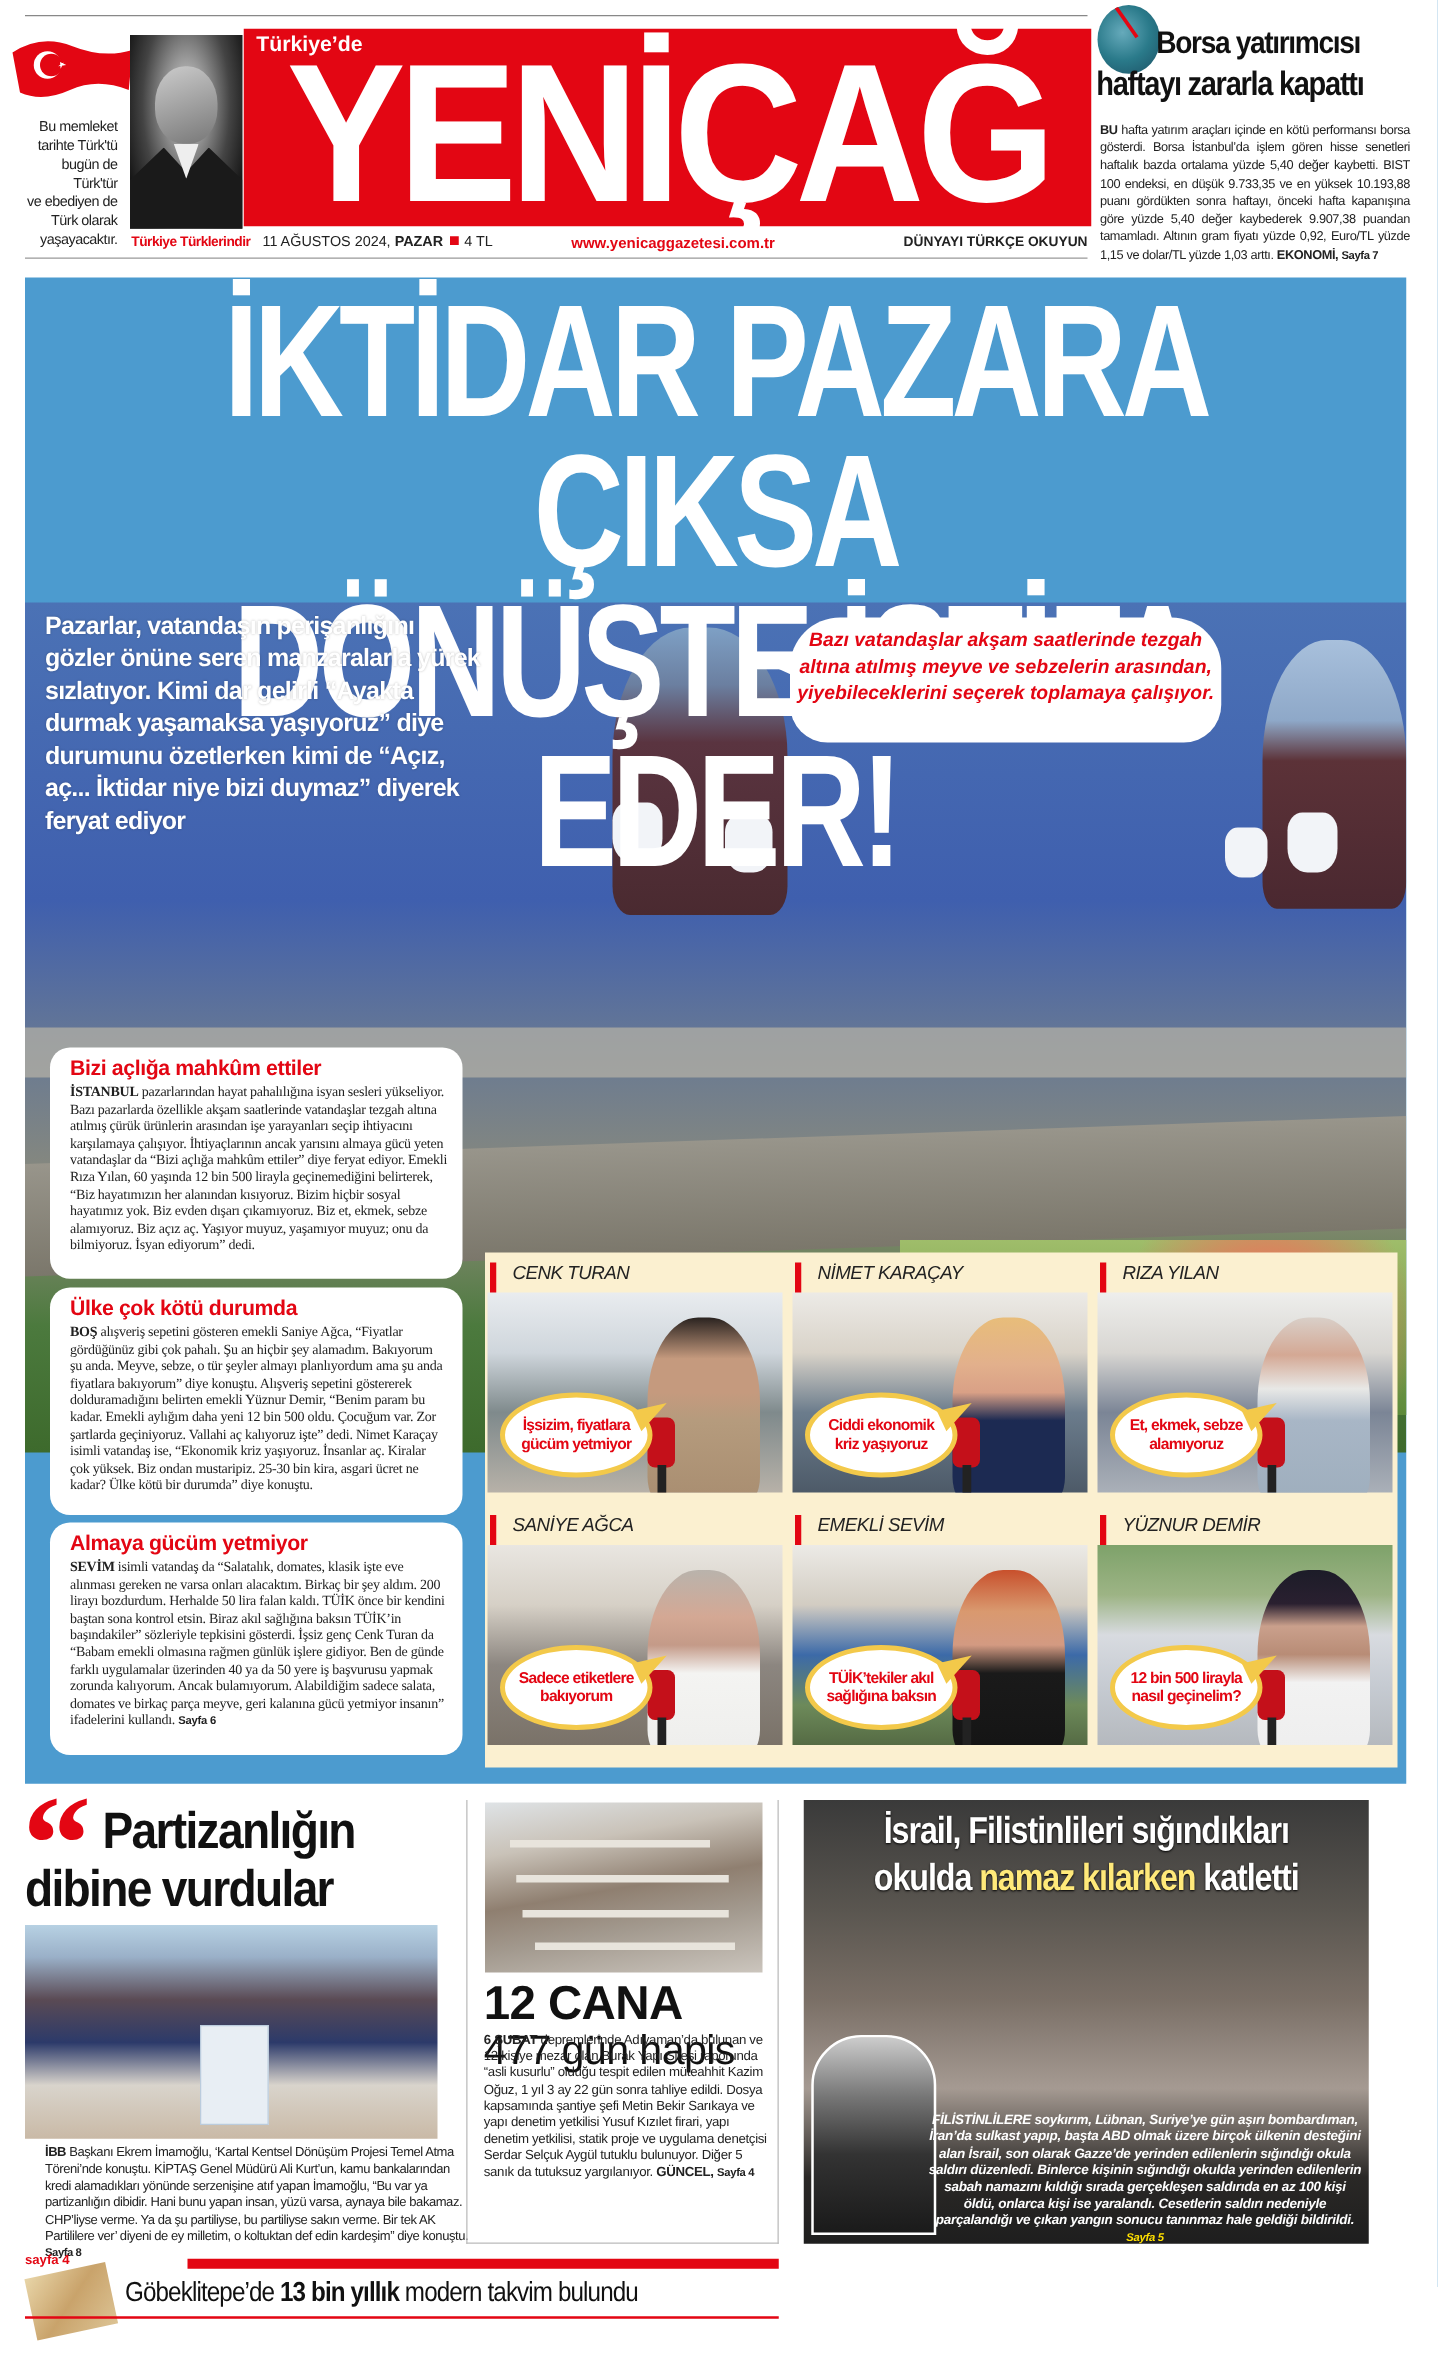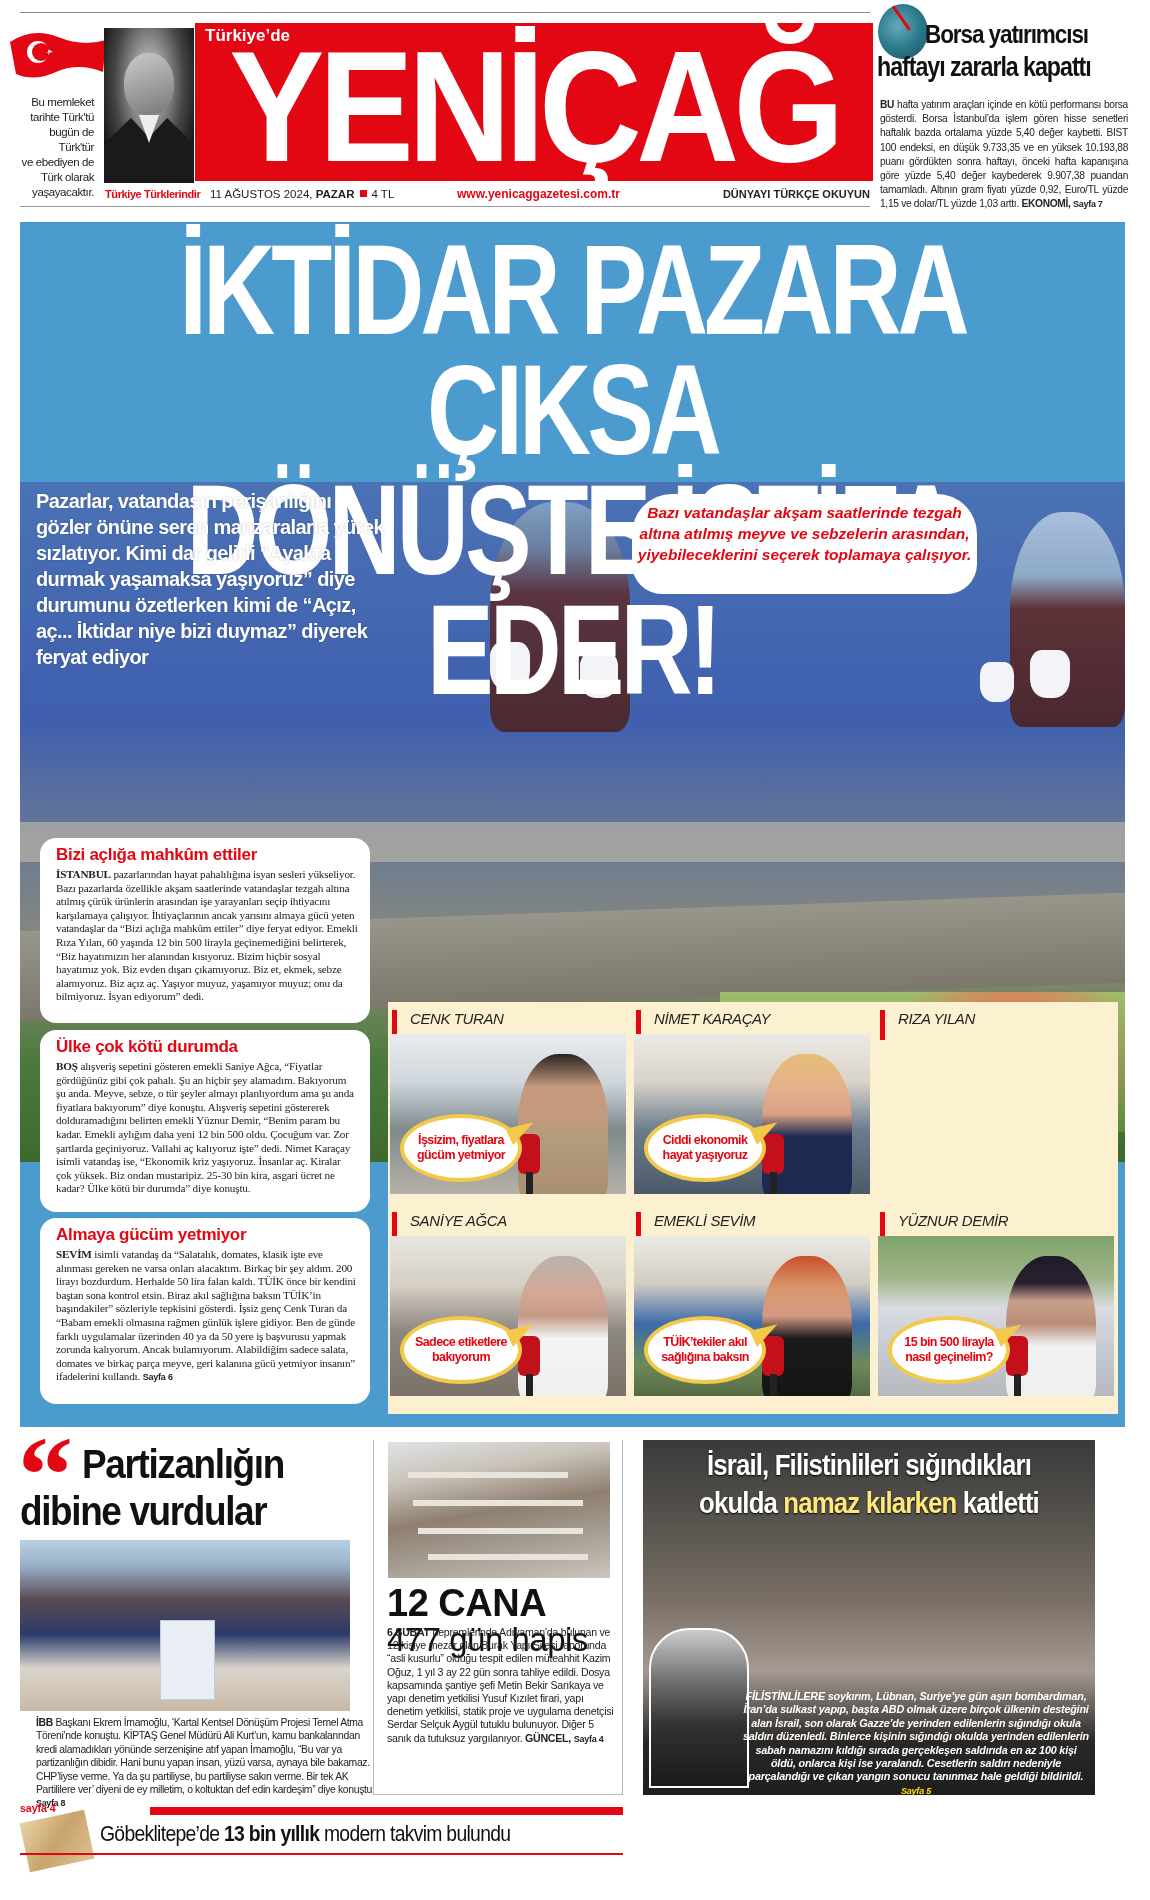--- a/index.html
+++ b/index.html
@@ -175,26 +175,31 @@
         <div class="mic"></div>
         <div class="bubble">İşsizim, fiyatlara gücüm yetmiyor</div>
       </div>
     </div>
     <div class="cell" style="left:246px;top:4px">
       <div class="bar"></div>
       <div class="nm">NİMET KARAÇAY</div>
       <div class="ph" style="background:linear-gradient(180deg,#eceae6 0%,#d9d3c9 30%,#6b7c8c 60%,#4d5a68 100%)">
         <div class="person" style="background:linear-gradient(180deg,#e8bd7a 0%,#e2b08c 25%,#d9a086 40%,#1c2a52 55%,#1c2a52 100%)"></div>
         <div class="mic"></div>
-        <div class="bubble">Ciddi ekonomik hayat yaşıyoruz</div>
+        <div class="bubble">Ciddi ekonomik kriz yaşıyoruz</div>
       </div>
     </div>
     <div class="cell" style="left:490px;top:4px">
       <div class="bar"></div>
       <div class="nm">RIZA YILAN</div>
+      <div class="ph" style="background:linear-gradient(180deg,#eeeeec 0%,#d8d6d2 30%,#7b8596 60%,#aab0b8 100%)">
+        <div class="person" style="background:linear-gradient(180deg,#d9cfc8 0%,#d4a894 20%,#e8e8e6 38%,#a8b6c6 55%,#9eaebd 100%)"></div>
+        <div class="mic"></div>
+        <div class="bubble">Et, ekmek, sebze alamıyoruz</div>
+      </div>
     </div>
 
     <div class="cell" style="left:2px;top:206px">
       <div class="bar"></div>
       <div class="nm">SANİYE AĞCA</div>
       <div class="ph" style="background:linear-gradient(180deg,#e9e6e1 0%,#d6d0c6 30%,#8c8680 60%,#7a7268 100%)">
         <div class="person" style="background:linear-gradient(180deg,#b9b3ac 0%,#d4a894 25%,#c49a88 40%,#f4f4f2 55%,#eeeeec 100%)"></div>
         <div class="mic"></div>
         <div class="bubble">Sadece etiketlere bakıyorum</div>
       </div>
@@ -207,21 +212,21 @@
         <div class="mic"></div>
         <div class="bubble">TÜİK’tekiler akıl sağlığına baksın</div>
       </div>
     </div>
     <div class="cell" style="left:490px;top:206px">
       <div class="bar"></div>
       <div class="nm">YÜZNUR DEMİR</div>
       <div class="ph" style="background:linear-gradient(180deg,#7ea26a 0%,#9db485 25%,#d8dbe0 45%,#c6cbd2 70%,#b5b9be 100%)">
         <div class="person" style="background:linear-gradient(180deg,#1c1c28 0%,#2a2030 18%,#caa08c 30%,#b88c76 45%,#f2f2f2 60%,#eeeeee 100%)"></div>
         <div class="mic"></div>
-        <div class="bubble">15 bin 500 lirayla nasıl geçinelim?</div>
+        <div class="bubble">12 bin 500 lirayla nasıl geçinelim?</div>
       </div>
     </div>
   </div>
 </div>
 
 <div class="abs quote-mark">“</div>
 <div class="abs part-title">Partizanlığın</div>
 <div class="abs part-title2">dibine vurdular</div>
 <div class="abs part-photo">
   <div class="sign"></div>

